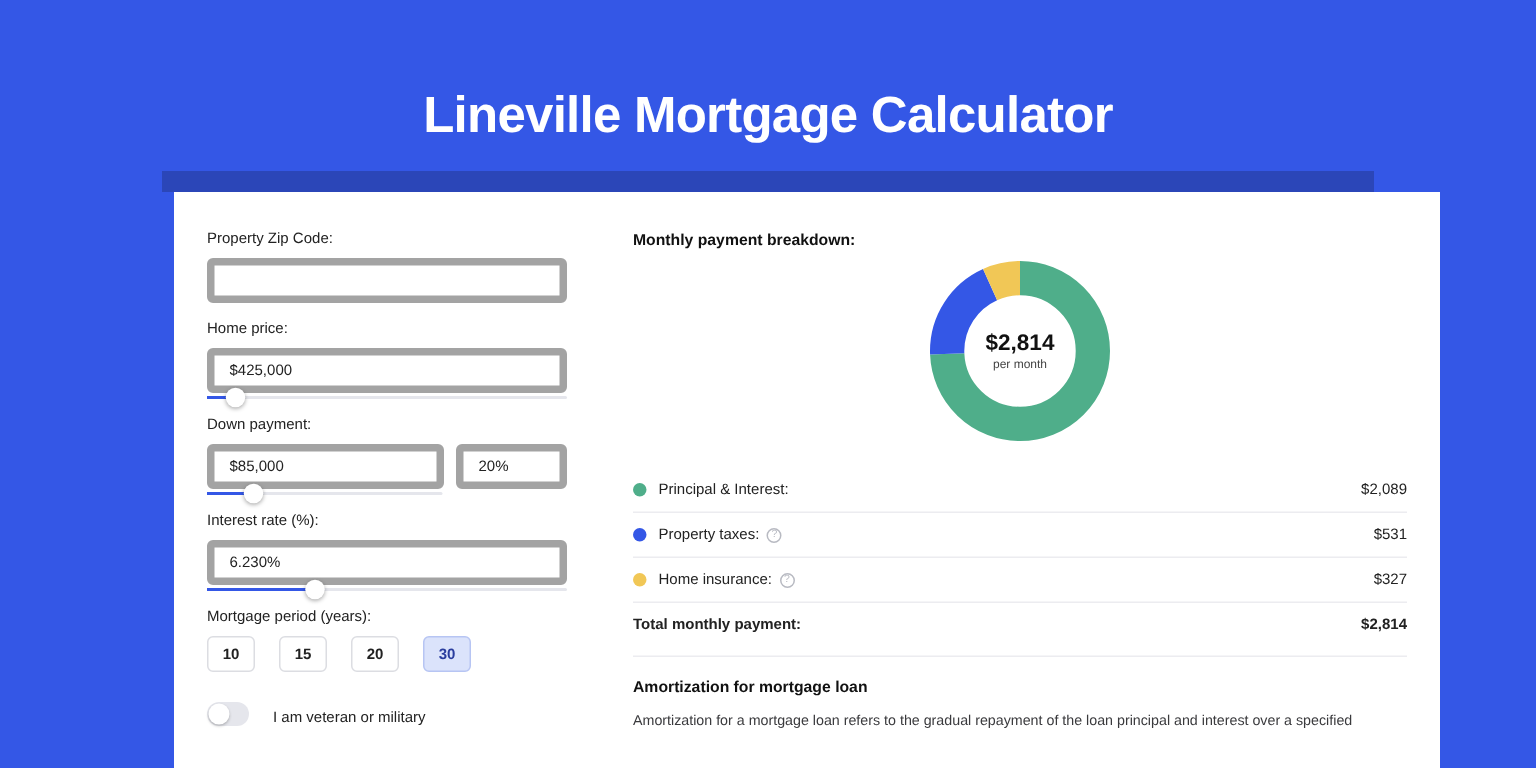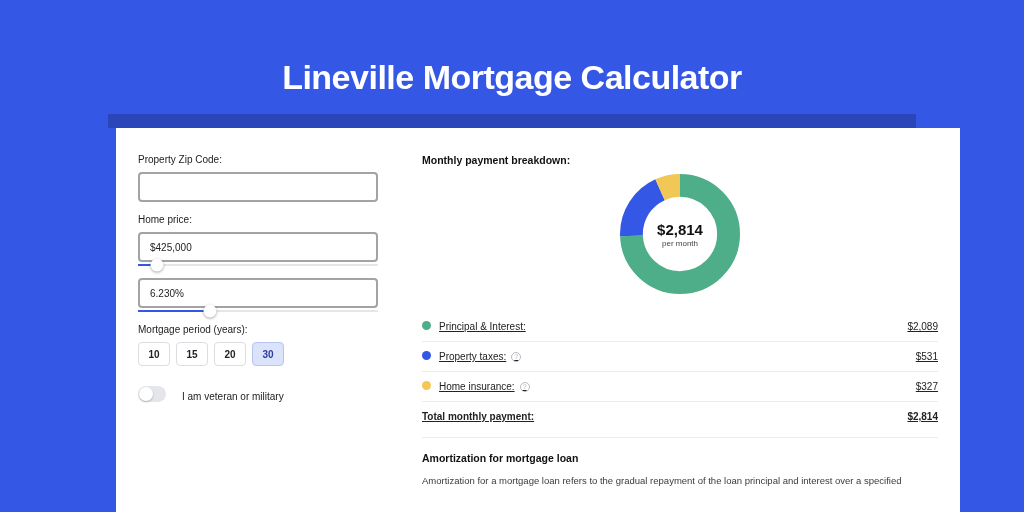--- a/index.html
+++ b/index.html
@@ -48,21 +48,21 @@
     flex-shrink: 0;
   }
   .label {
     font-size: 10px;
     color: #222;
     margin-bottom: 7px;
   }
   .field {
     width: 100%;
     height: 30px;
-    border: 2px solid #a3a3a3;
+    border: 5px solid #a3a3a3;
     border-radius: 4px;
     background: #fff;
     font-size: 10px;
     padding: 0 10px;
     color: #222;
     outline: none;
   }
   .group { margin-bottom: 12px; }
   .slider-track {
     position: relative;
@@ -81,21 +81,21 @@
     top: 50%;
     width: 13px; height: 13px;
     background: #fff;
     border-radius: 50%;
     box-shadow: 0 1px 3px rgba(0,0,0,0.35);
     transform: translate(-50%, -50%);
   }
   .row2 { display: flex; gap: 8px; }
   .row2 .field:first-child { flex: 1; }
   .row2 .field:last-child { width: 74px; }
-  .period-btns { display: flex; gap: 6px; }
+  .period-btns { display: flex; gap: 16px; }
   .pbtn {
     width: 32px; height: 24px;
     border: 1px solid #dcdde2;
     border-radius: 4px;
     background: #fff;
     font-size: 10px;
     font-weight: 600;
     color: #222;
     display: flex; align-items: center; justify-content: center;
     cursor: pointer;
@@ -137,25 +137,24 @@
   .donut-center {
     position: absolute;
     top: 50%; left: 50%;
     transform: translate(-50%, -50%);
     text-align: center;
   }
   .donut-amount { font-size: 15px; font-weight: 700; color: #111; }
   .donut-sub { font-size: 8px; color: #444; margin-top: 1px; }
   .legend { margin-top: 6px; }
   .legend-row {
-    display: flex; align-items: flex-start;
+    display: flex; align-items: center;
     padding: 9px 0;
     font-size: 10px;
     color: #222;
-    text-decoration: underline;
   }
   .legend-row.top-border { border-top: 1px solid #ececf0; }
   .legend-row.total { border-top: 1px solid #ececf0; font-weight: 700; }
   .swatch {
     width: 9px; height: 9px; border-radius: 50%;
     margin-right: 8px;
   }
   .legend-label { display: flex; align-items: center; gap: 5px; }
   .info-ic {
     width: 10px; height: 10px;
@@ -192,22 +191,34 @@
 
       <div class="group">
         <div class="label">Home price:</div>
         <input class="field" value="$425,000" style="">
         <div class="slider-track">
           <div class="slider-fill" id="hp-fill" style="width: 8%;"></div>
           <div class="slider-thumb" id="hp-thumb" style="left: 8%;"></div>
         </div>
       </div>
 
-
-      <div class="group">
+      <div class="group">
+        <div class="label">Down payment:</div>
+        <div class="row2">
+          <input class="field" value="$85,000" style="">
+          <input class="field" value="20%" style="">
+        </div>
+        <div class="slider-track" style="width:157px">
+          <div class="slider-fill" id="dp-fill" style="width: 20%;"></div>
+          <div class="slider-thumb" id="dp-thumb" style="left: 20%;"></div>
+        </div>
+      </div>
+
+      <div class="group">
+        <div class="label">Interest rate (%):</div>
         <input class="field" value="6.230%" style="">
         <div class="slider-track">
           <div class="slider-fill" id="ir-fill" style="width: 30%;"></div>
           <div class="slider-thumb" id="ir-thumb" style="left: 30%;"></div>
         </div>
       </div>
 
       <div class="group">
         <div class="label">Mortgage period (years):</div>
         <div class="period-btns" id="period-btns">

